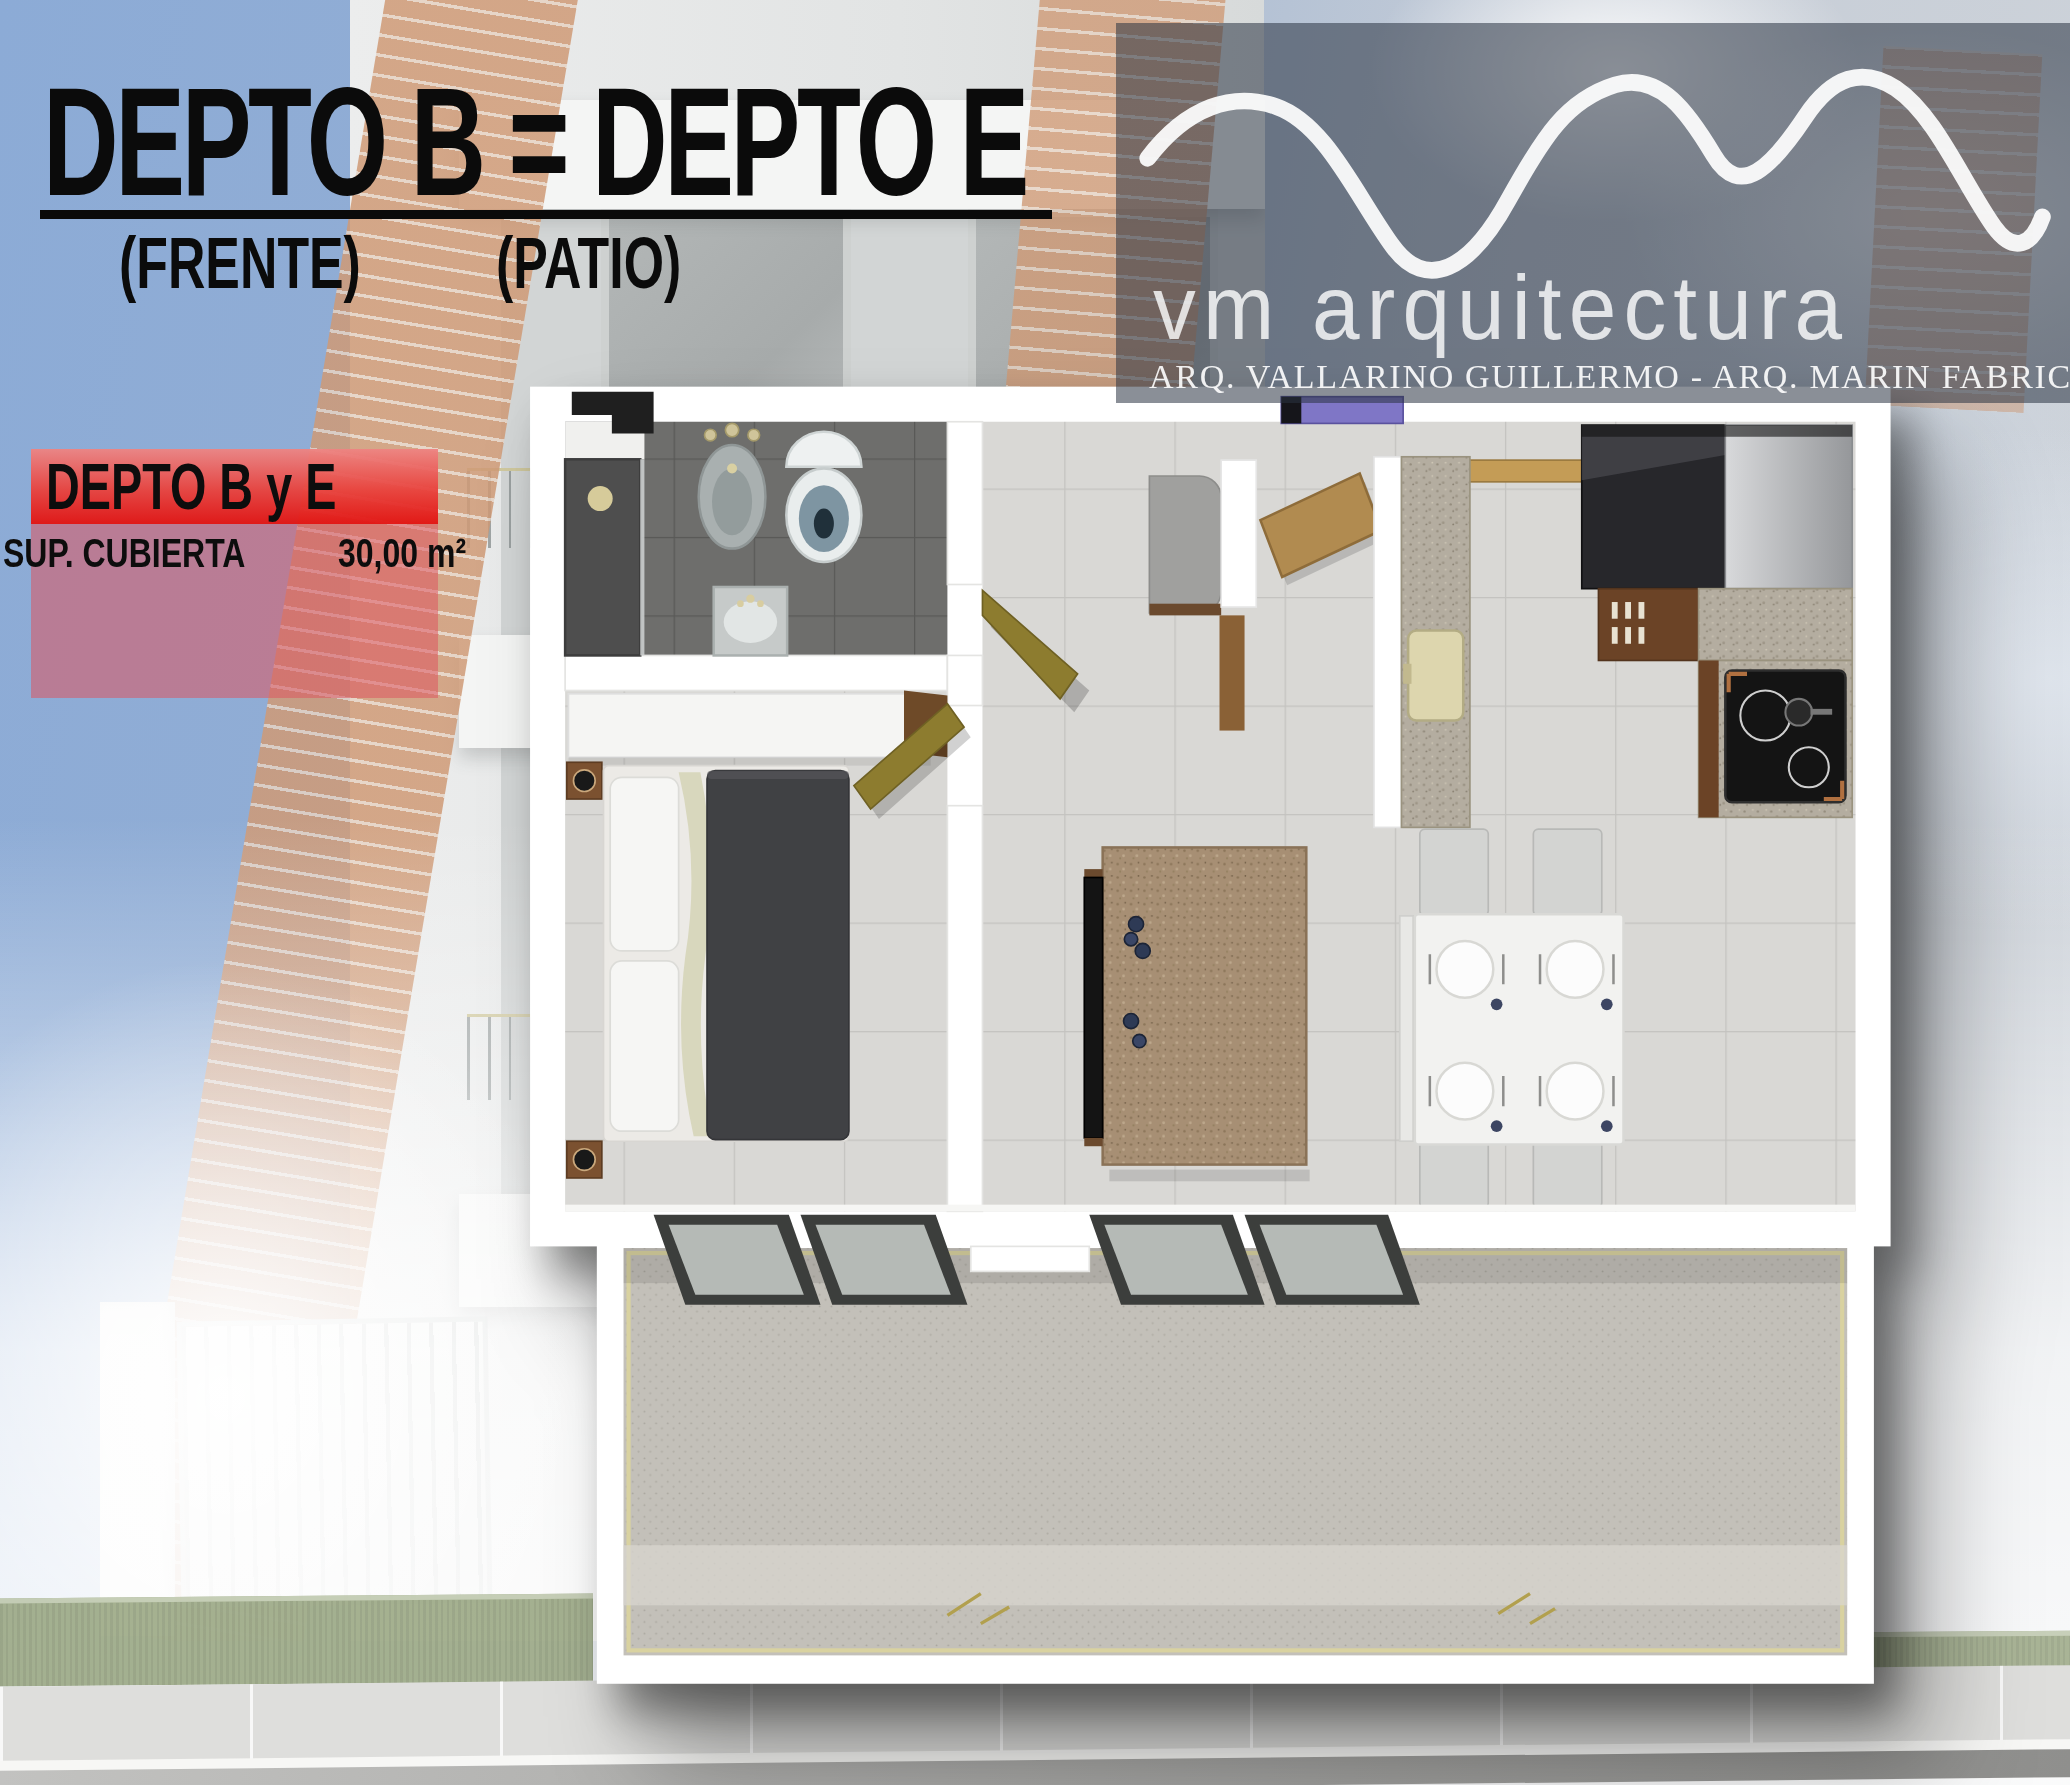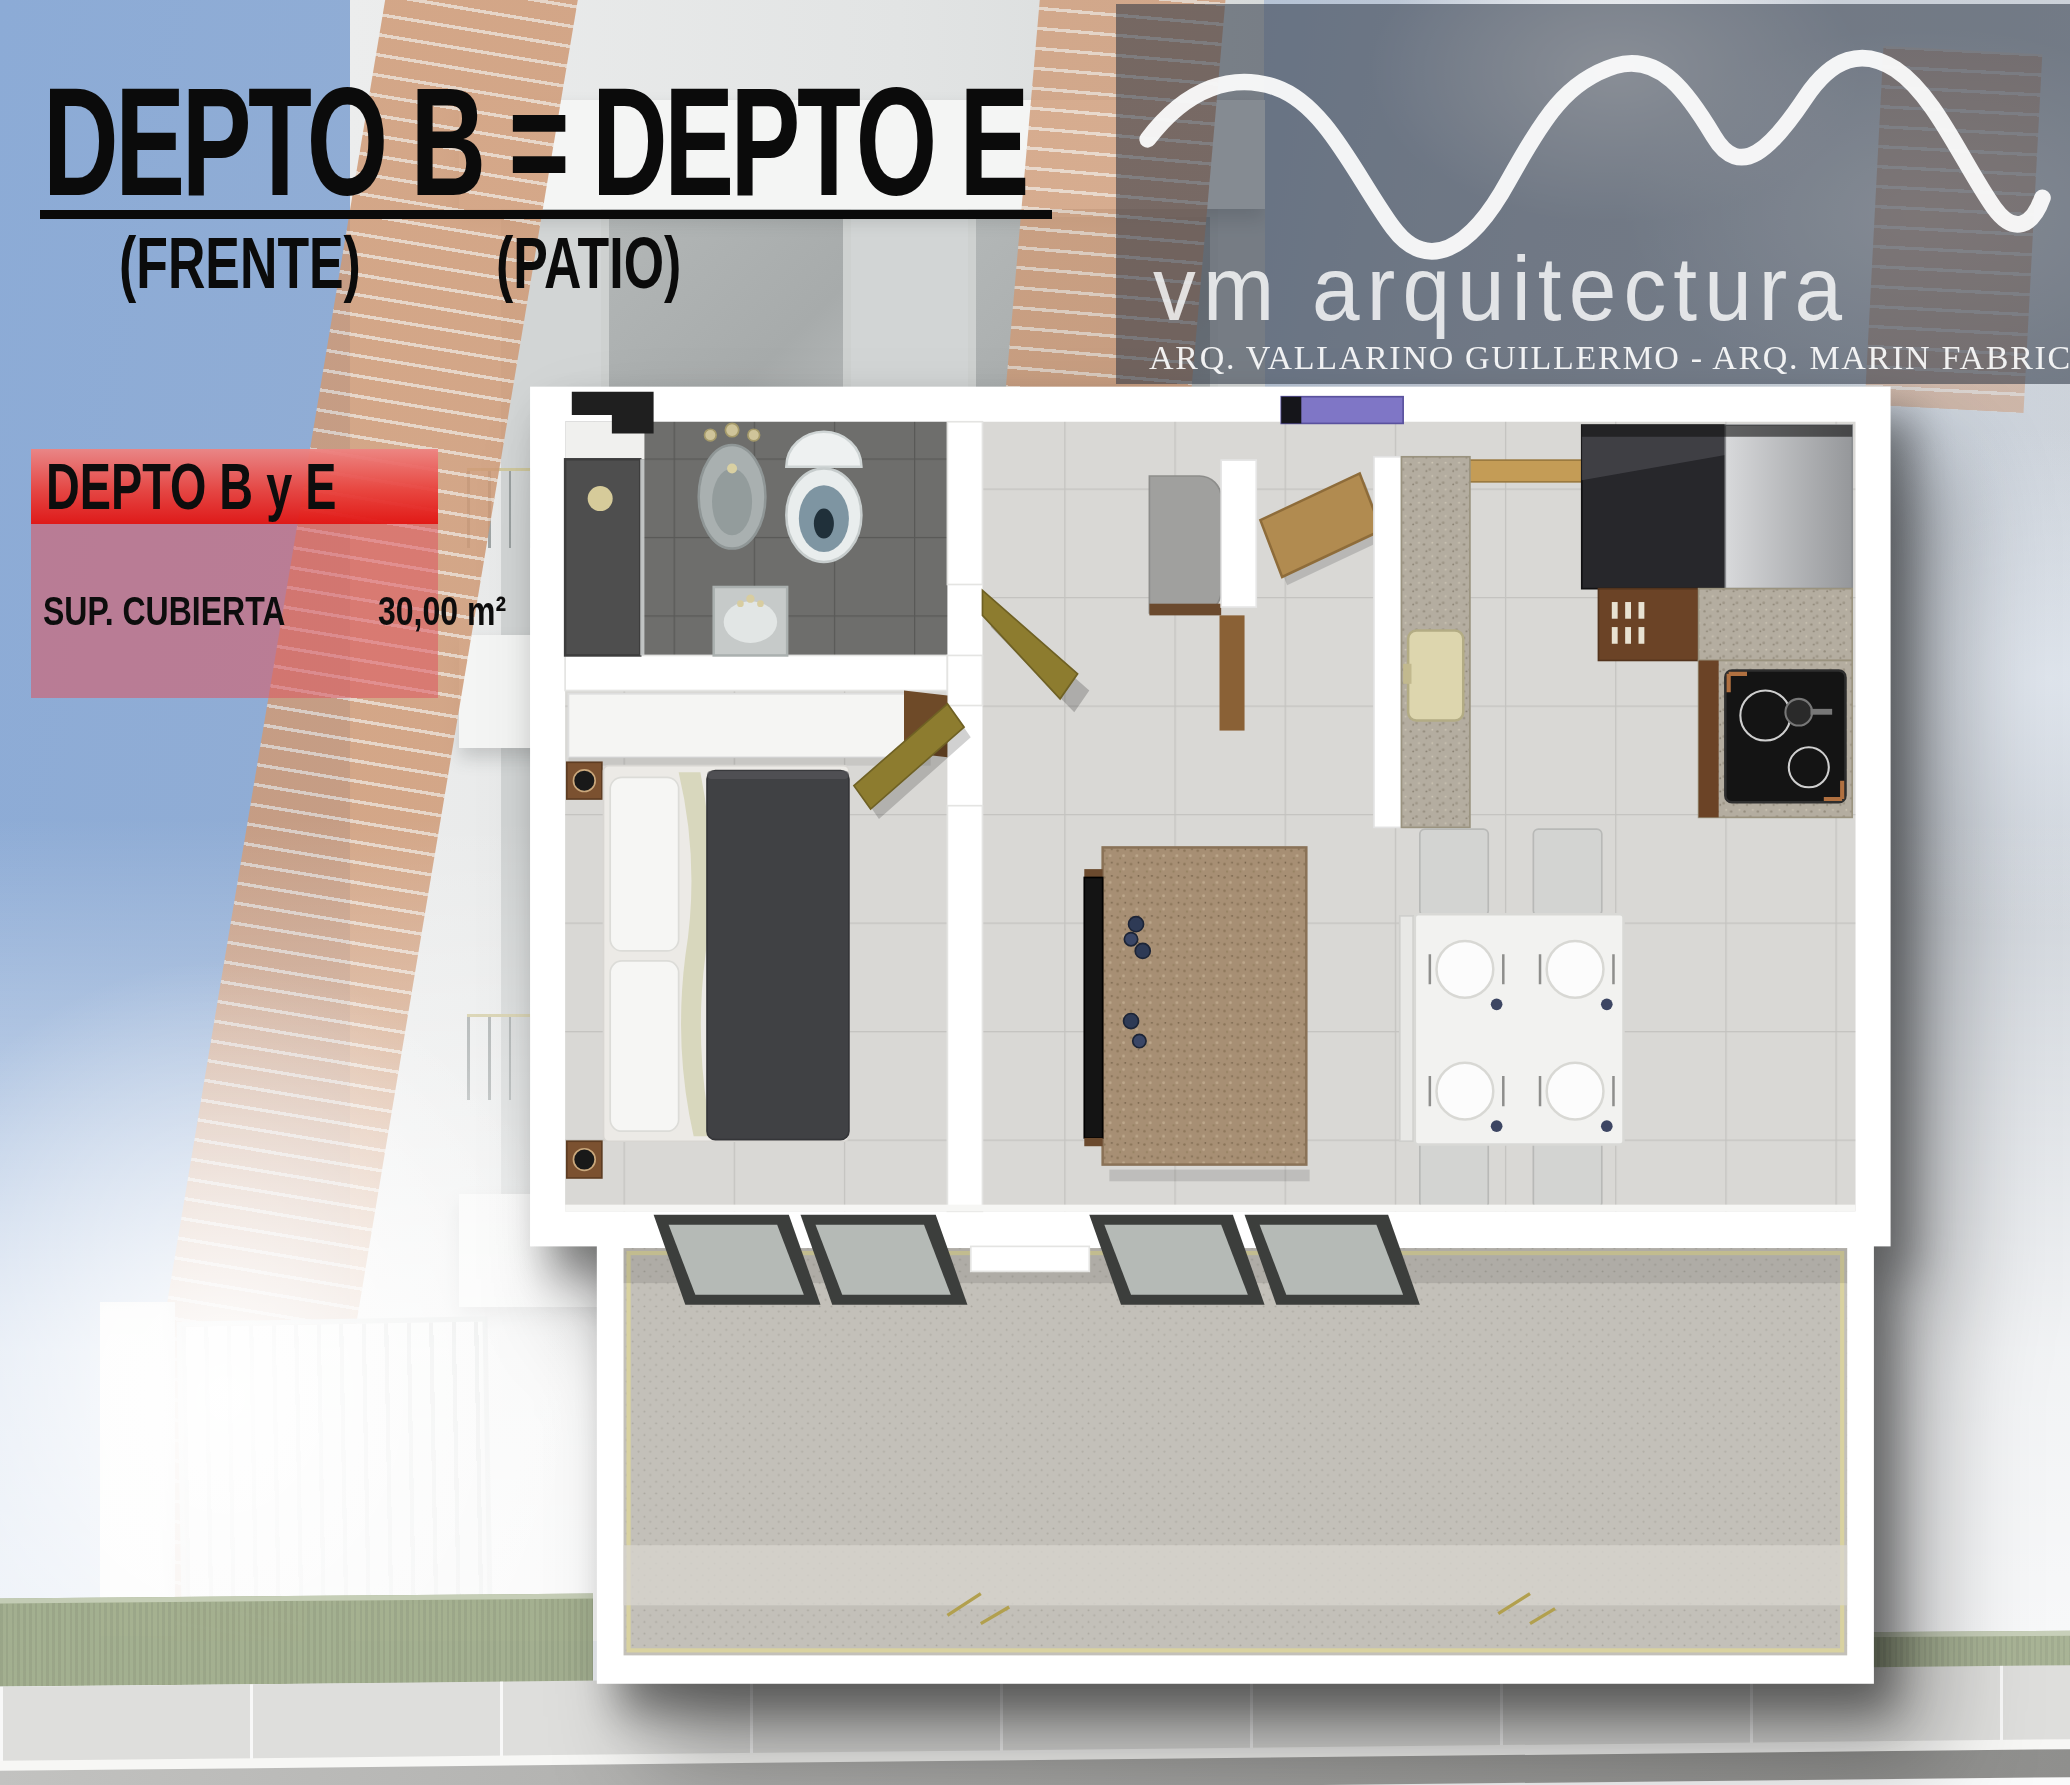--- a/index.html
+++ b/index.html
@@ -37,35 +37,35 @@
 
   
   .title1{left:43px;top:65px;font-size:154px;font-weight:bold;color:#0b0b0b;letter-spacing:-5px;
           transform:scaleX(.68);transform-origin:left top;white-space:nowrap;line-height:1;}
   .underline{left:40px;top:210px;width:1012px;height:9.2px;background:#0a0a0a;}
   .subtitle{top:227px;font-size:72px;font-weight:bold;color:#0b0b0b;transform:scaleX(.72);
             transform-origin:left top;white-space:nowrap;line-height:1;}
   .subF{left:119px;} .subP{left:496px;}
 
   
-  .band{left:1116px;top:4px;width:954px;height:380px;background:rgba(42,51,66,.55);}
+  .band{left:1116px;top:23px;width:954px;height:380px;background:rgba(42,51,66,.55);}
   .bandwave{position:absolute;left:0;top:0;width:954px;height:380px;}
   .brand{position:absolute;left:37px;top:240px;font-size:90px;color:rgba(255,255,255,.8);
          letter-spacing:7.5px;white-space:nowrap;transform:scaleX(.95);transform-origin:left top;line-height:1;}
   .tagline{position:absolute;left:33px;top:337px;font-family:"Liberation Serif", serif;font-size:34px;
          color:rgba(255,255,255,.9);letter-spacing:1.7px;white-space:nowrap;line-height:1;}
 
   
   .ibox-header{left:31px;top:449px;width:407px;height:75px;
       background:linear-gradient(to bottom,rgba(238,132,130,.95) 0%,rgba(233,65,60,.95) 55%,rgba(226,20,18,.96) 100%);
       display:flex;align-items:center;padding-left:15px;box-sizing:border-box;}
   .ibox-header span{font-size:65px;font-weight:bold;color:#0d0d0d;transform:scaleX(.72);
       transform-origin:left center;white-space:nowrap;}
   .ibox-body{left:31px;top:524px;width:407px;height:174px;background:rgba(221,86,96,.55);
-      display:flex;flex-direction:column;justify-content:center;box-sizing:border-box;padding:1.7px 0;}
+      display:flex;flex-direction:row;justify-content:center;box-sizing:border-box;padding:1.7px 0;}
   .irow{display:flex;justify-content:space-between;align-items:center;height:55px;padding:0 11.7px;}
   .ilabel{font-size:40px;font-weight:bold;color:#0d0d0d;transform:scaleX(.8);transform-origin:left center;white-space:nowrap;}
   .ivalue{font-size:40px;font-weight:bold;color:#0d0d0d;transform:scaleX(.8);transform-origin:right center;white-space:nowrap;}
 
   
   .plan-wrap{left:513px;top:380px;width:1403px;height:1348px;
      filter:drop-shadow(22px 28px 22px rgba(0,0,0,.42)) drop-shadow(48px 63px 46px rgba(0,0,0,.32));}
 </style>
 </head>
 <body>

